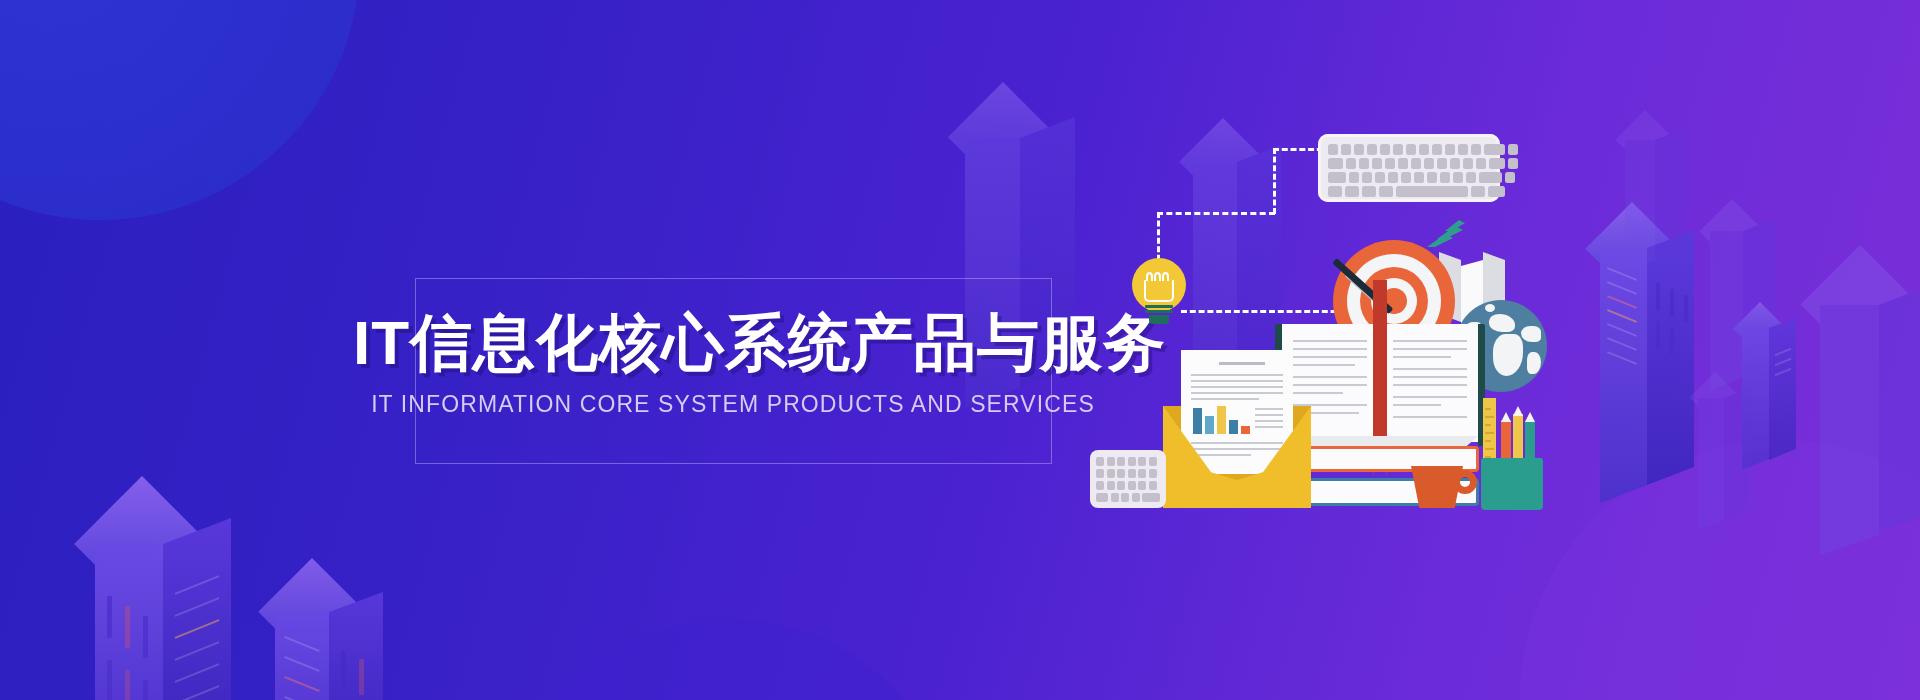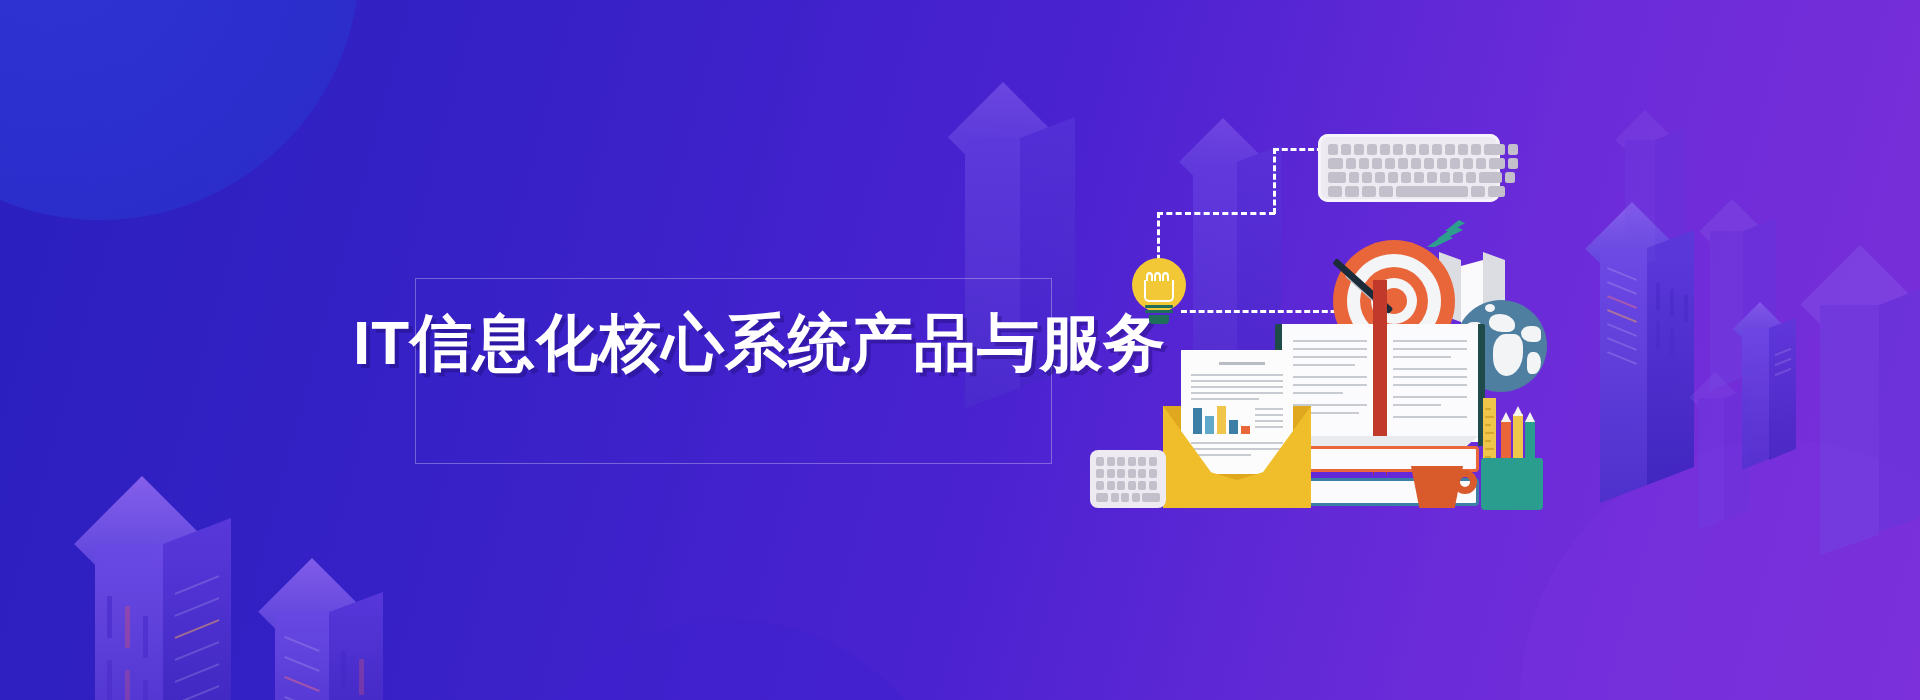--- a/index.html
+++ b/index.html
@@ -245,20 +245,21 @@
 
   <div class="bld" style="left:1698px;top:385px;width:80px;height:150px;opacity:.2;">
     <div class="top" style="width:36px;height:36px;background:#8A63EE;transform:rotate(45deg);left:17px;top:-13px;"></div>
     <div class="left" style="left:0;top:13px;width:26px;height:132px;clip-path:polygon(0 0,100% -10px,100% 122px,0 100%);background:#6E4DE6;"></div>
     <div class="right" style="left:26px;top:3px;width:26px;height:132px;clip-path:polygon(0 10px,100% 0,100% 122px,0 100%);background:#5B3ADC;"></div>
   </div>
 
   <div class="text-frame"></div>
   <div class="title-wrap">
     <div class="title">IT信息化核心系统产品与服务</div>
+    <div class="subtitle">IT INFORMATION CORE SYSTEM PRODUCTS AND SERVICES</div>
   </div>
 
   <div class="illus">
 
     <div class="dash v" style="left:42px;top:82px;height:66px;"></div>
     <div class="dash h" style="left:42px;top:82px;width:118px;"></div>
     <div class="dash v" style="left:158px;top:18px;height:66px;"></div>
     <div class="dash h" style="left:158px;top:18px;width:120px;"></div>
     <div class="dash h" style="left:66px;top:180px;width:182px;"></div>
 

